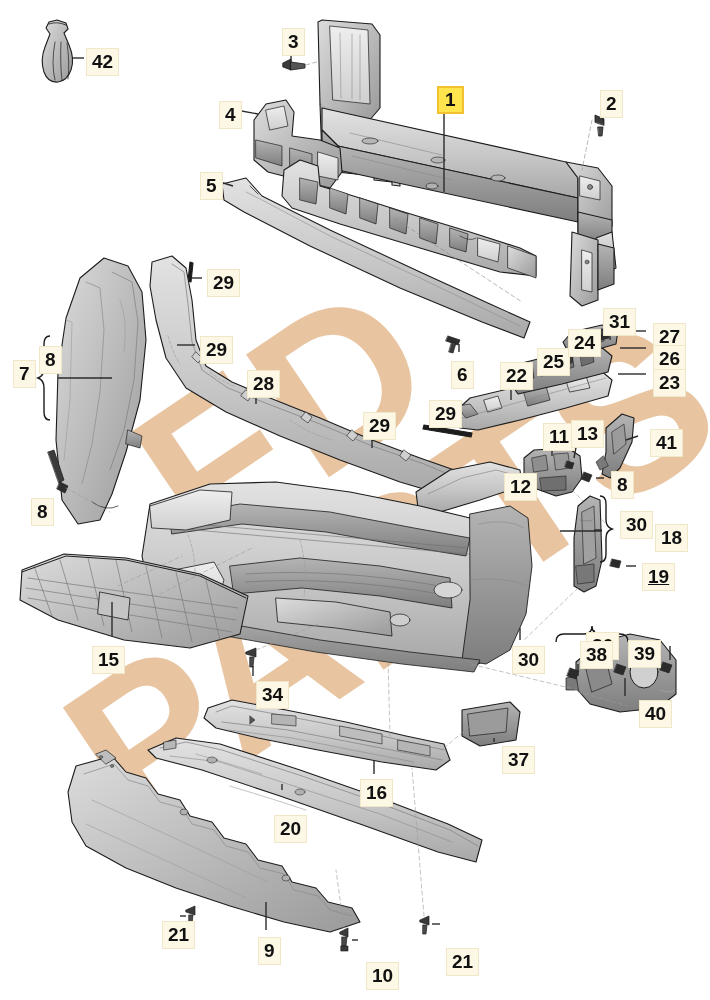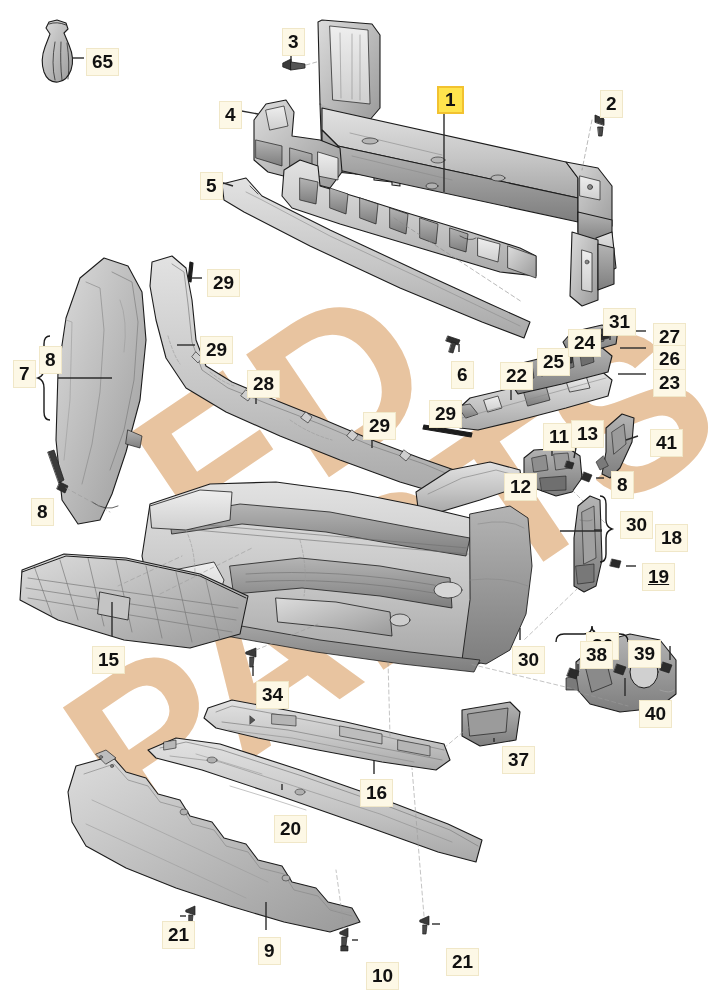--- a/index.html
+++ b/index.html
@@ -499,21 +499,21 @@
         <path d="M600 496 q6 0 6 8 l0 16 q0 7 6 9 q-6 2 -6 9 l0 16 q0 8 -6 8"></path>
       </g>
       <g stroke="#1a1a1a" stroke-width="1.4" fill="none">
         <path d="M556 642 q0 -8 8 -8 l20 0 q8 0 8 -8 q0 8 8 8 l20 0 q8 0 8 8"></path>
       </g>
     </svg>
   </div>
 
   <div id="label-layer">
       <div class="callout" style="left: 86px; top: 48px;">
-        <span class="num">65</span>
+        <span class="num">42</span>
       </div>
       <div class="callout" style="left: 282px; top: 28px;">
         <span class="num">3</span>
       </div>
       <div class="callout active" style="left: 437px; top: 86px;">
         <span class="num">1</span>
       </div>
       <div class="callout" style="left: 600px; top: 90px;">
         <span class="num">2</span>
       </div>

